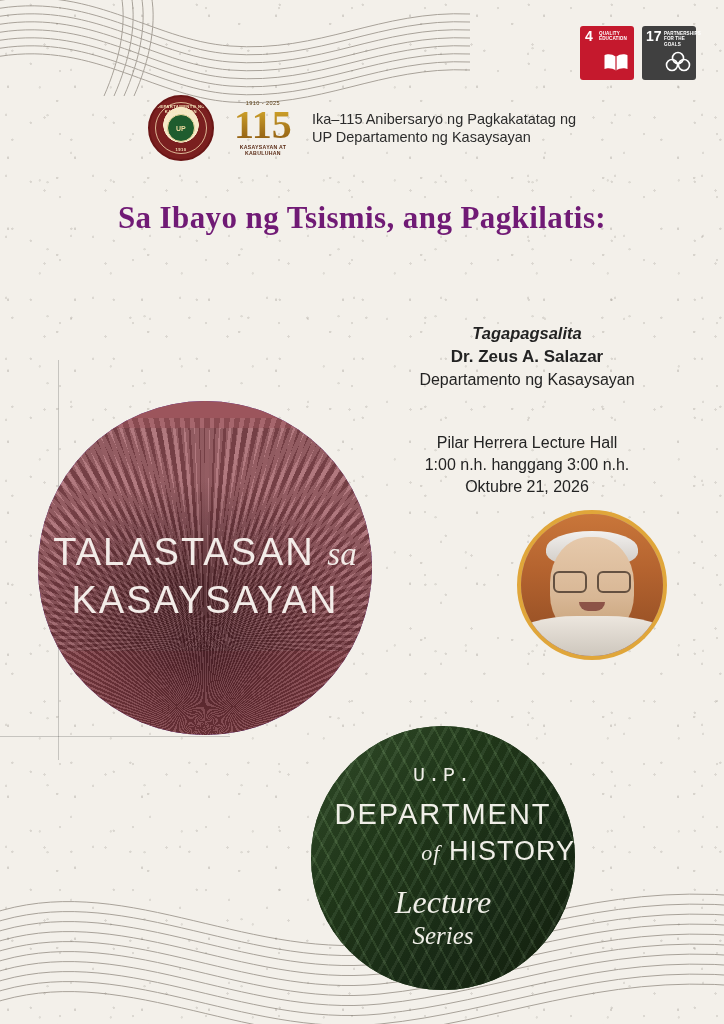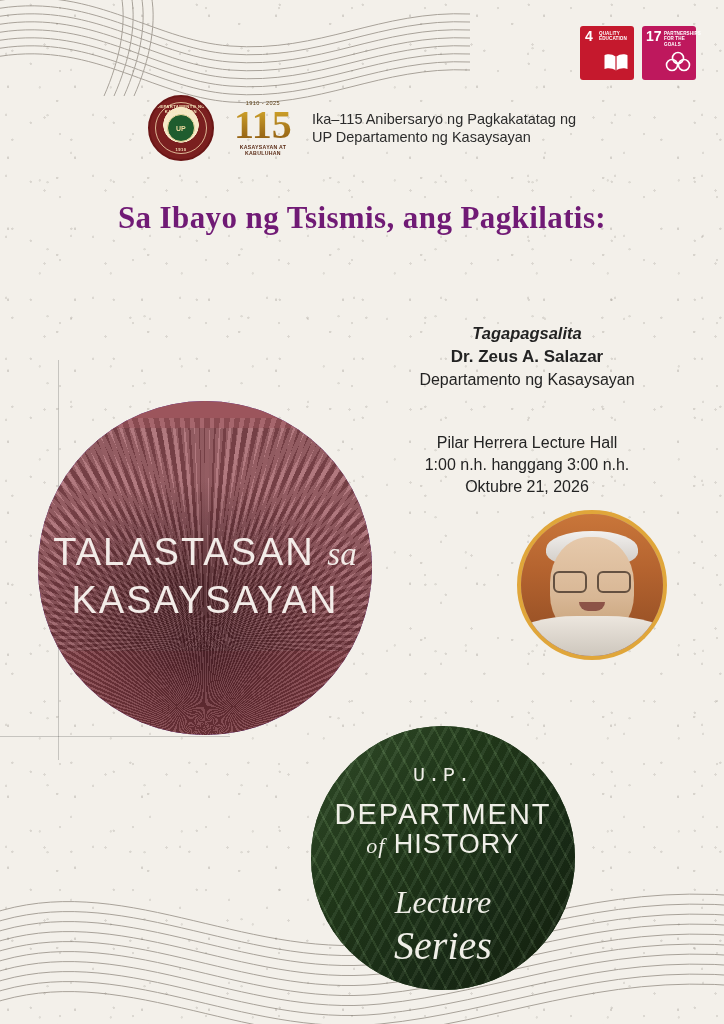--- a/index.html
+++ b/index.html
@@ -49,21 +49,21 @@
   
   .sdg-row { position: absolute; top: 26px; right: 28px; display: flex; gap: 8px; }
   .sdg {
     width: 54px; height: 54px; border-radius: 3px;
     color: #fff; padding: 4px 4px 0 5px; position: relative;
   }
   .sdg .num { font-size: 14px; font-weight: bold; line-height: 13px; }
   .sdg .cap { font-size: 4.6px; font-weight: bold; line-height: 5.4px; letter-spacing: .1px; text-transform: uppercase; }
   .sdg .glyph { position: absolute; bottom: 4px; right: 5px; }
   .sdg4 { background: #c5192d; }
-  .sdg17 { background: #be185d; }
+  .sdg17 { background: #404040; }
   .sdg4 .num { position:absolute; left:5px; top:4px; }
   .sdg4 .cap { position:absolute; left:19px; top:5px; width:32px; }
   .sdg17 .num { position:absolute; left:4px; top:4px; }
   .sdg17 .cap { position:absolute; left:22px; top:5px; width:30px; }
 
   
   .header { position: absolute; top: 92px; left: 0; width: 100%; display: flex; justify-content: center; align-items: center; gap: 10px; }
   .seal {
     width: 66px; height: 66px; border-radius: 50%;
     background: radial-gradient(circle at 50% 45%, #f5e9c8 0 38%, #7a1f1f 39% 100%);
@@ -214,26 +214,26 @@
        rgba(255,255,255,.07) 0 3px, rgba(0,0,0,.12) 3px 11px);
     opacity:.8;
   }
   .gr-leaves2 { position:absolute; inset:-10%;
     background: repeating-linear-gradient(62deg,
        rgba(170,200,150,.10) 0 2px, rgba(0,0,0,.10) 2px 14px);
   }
   .gr-text { position:absolute; inset:0; color:#f0efe8; text-align:center; }
   .gr-text .g1 { position:absolute; top:38px; left:0; width:100%; font-size:20px; letter-spacing:3px;font-family:Liberation Mono, monospace; }
   .gr-text .g2 { position:absolute; top:72px; left:0; width:100%; font-size:29px; letter-spacing:2px; }
-  .gr-text .g3 { position:absolute; top:103px; left:0; width:100%; font-size:27px; letter-spacing:1px; }
+  .gr-text .g3 { position:absolute; top:110px; left:0; width:100%; font-size:27px; letter-spacing:1px;text-align:right; }
   .gr-text .g3 em { font-family:"Liberation Serif", serif; font-style:italic; font-size:22px; }
   .gr-text .g4 { position:absolute; top:158px; left:0; width:100%;
     font-family:"Liberation Serif", serif; font-style:italic; font-size:32px; }
   .gr-text .g5 { position:absolute; top:196px; left:0; width:100%;
-    font-family:"Liberation Serif", serif; font-style:italic; font-size:40px; }
+    font-family:"Liberation Serif", serif; font-style:italic; font-size:25px; }
 </style>
 </head>
 <body>
 
 <div id="poster">
 
   <div class="paper-texture"></div>
 
   <svg class="waves-top" viewBox="0 0 724 120" preserveAspectRatio="none">
     <g fill="none" stroke="#6b6257" stroke-width="1" opacity=".55">

